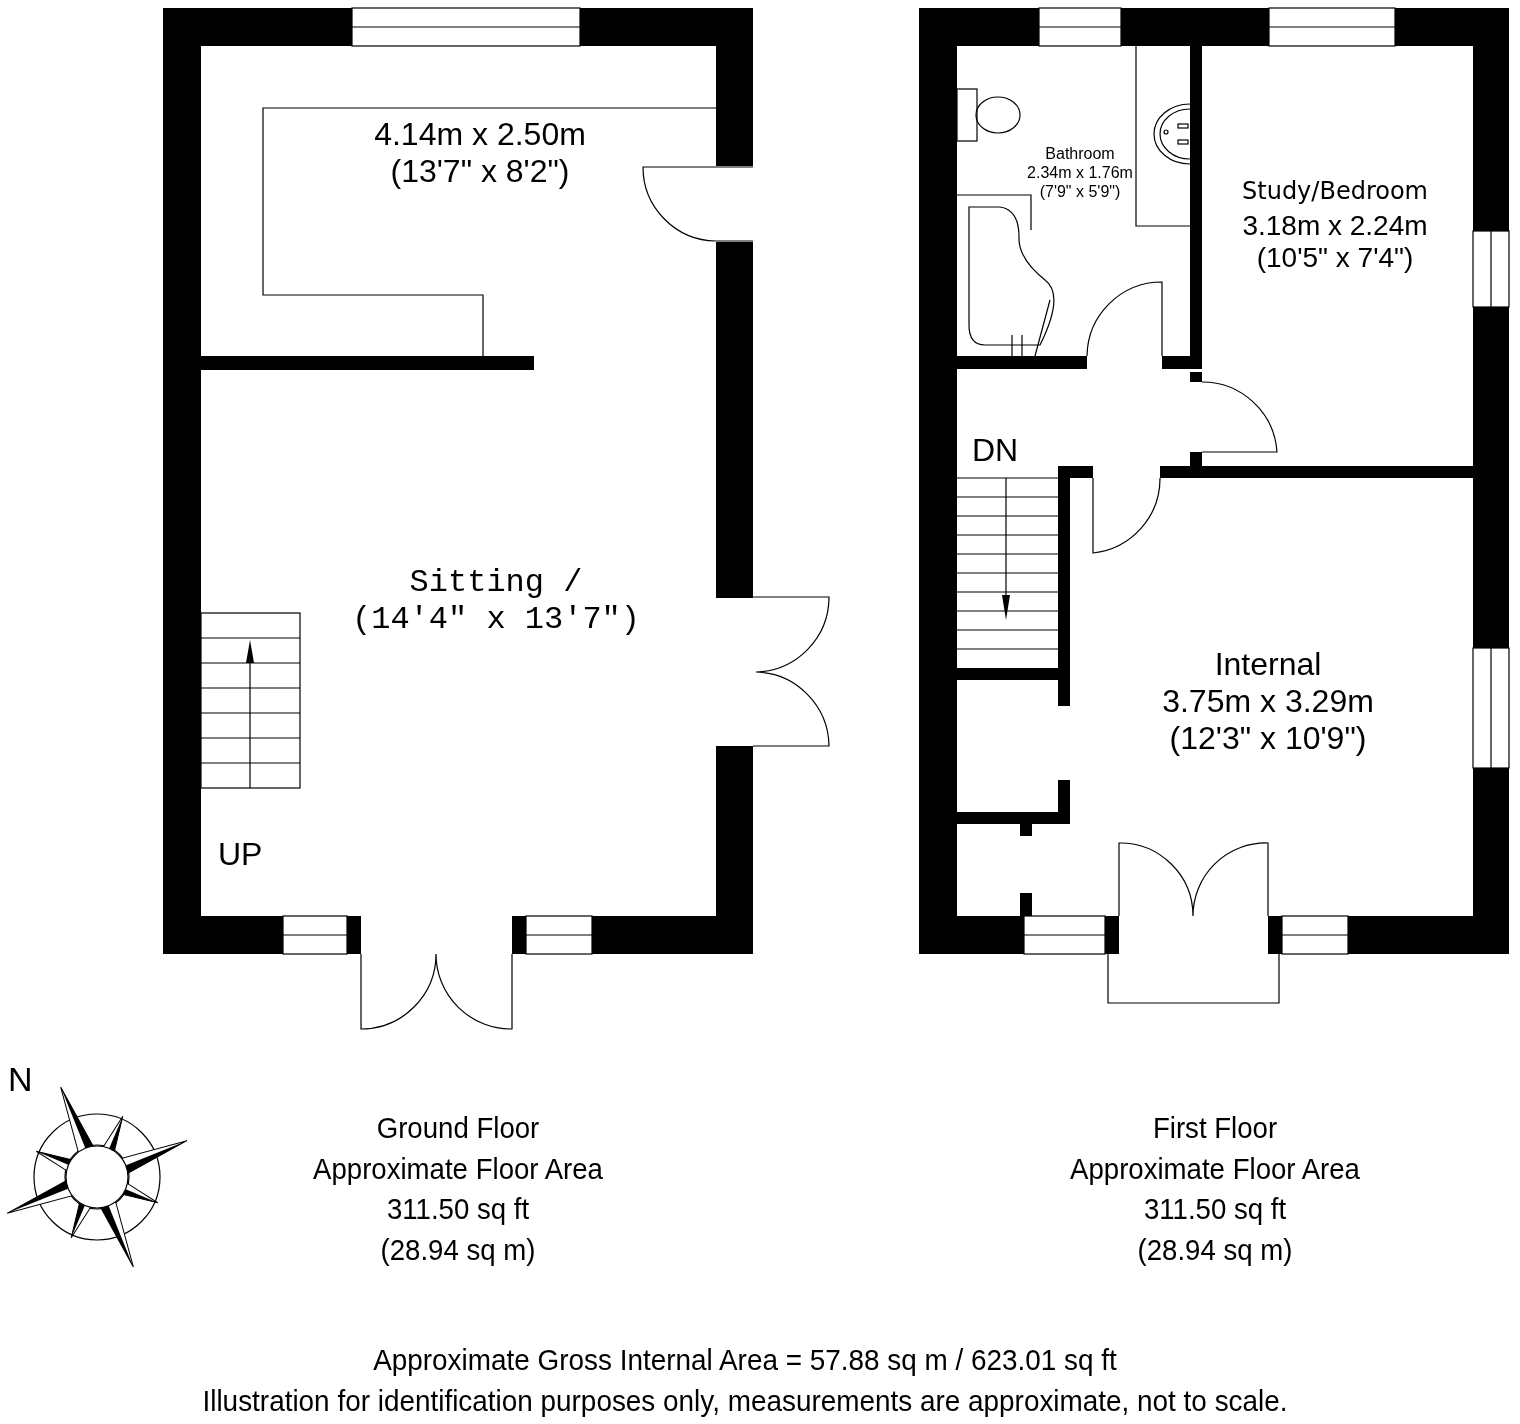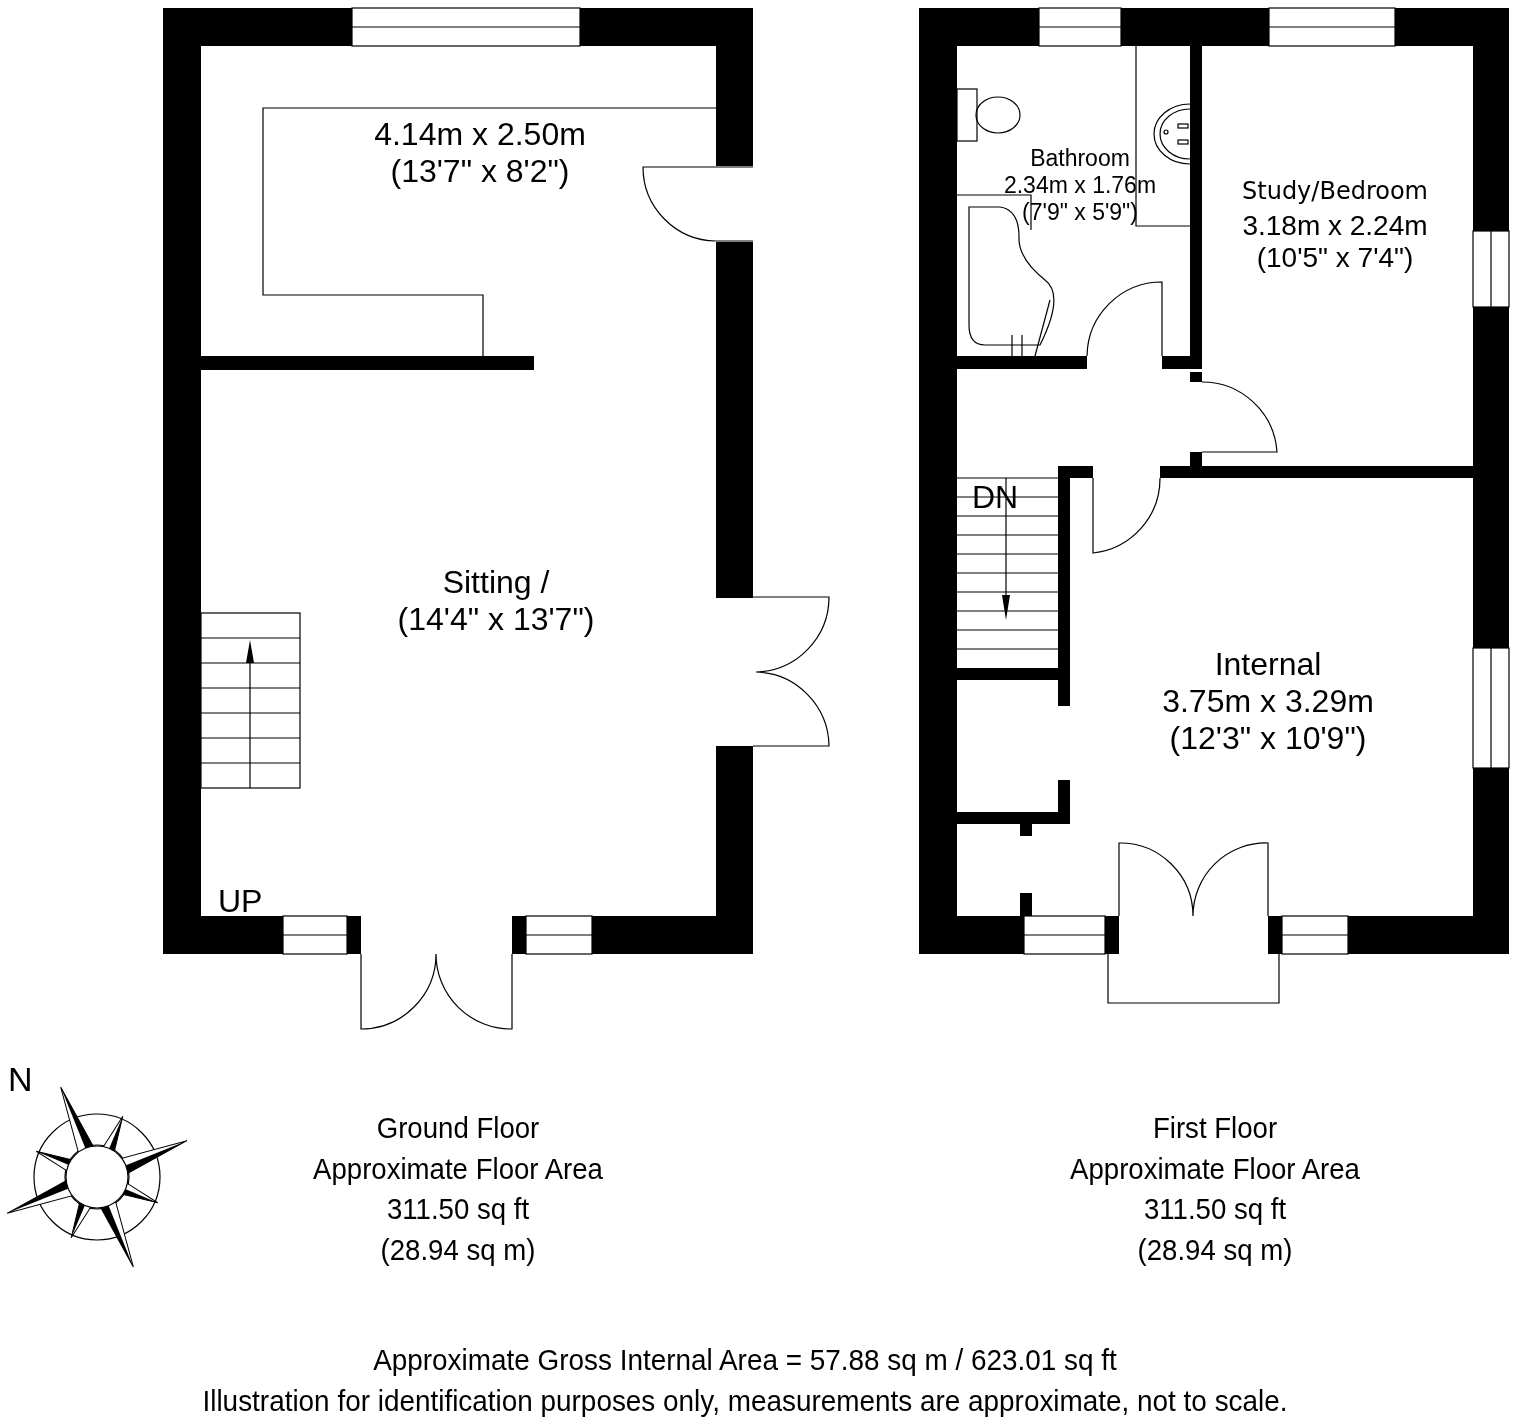--- a/index.html
+++ b/index.html
@@ -4,24 +4,24 @@
 <style>
   html, body { margin: 0; padding: 0; background: #ffffff; }
   body { width: 1520px; height: 1424px; position: relative; overflow: hidden;
          font-family: "Liberation Sans", sans-serif; color: #000; }
   svg.plan { position: absolute; left: 0; top: 0; }
   .wall { fill: #000; }
   .line { fill: none; stroke: #000; stroke-width: 1.2; }
   .win { fill: #fff; stroke: #000; stroke-width: 1.2; }
   .lbl { position: absolute; text-align: center; white-space: nowrap; line-height: 1.16; }
   .room { font-size: 32px; }
-  .room-sm { font-size: 23px; line-height: 1.18; }
+  .room-sm { font-size: 16px; line-height: 1.18; }
   .study { font-family: "DejaVu Sans", sans-serif; font-size: 24px; }
   .study-dim { font-size: 28px; }
-  .stair-txt { font-size: 32px; margin-top: 47px; }
+  .stair-txt { font-size: 32px; }
   .summary { font-size: 30px; line-height: 1.35; transform: scaleX(0.92); transform-origin: center top; }
   .foot { font-size: 30px; line-height: 1.35; transform: scaleX(0.93); transform-origin: center top; }
   .compass-n { font-size: 34px; }
 </style>
 </head>
 <body>
 
 <svg class="plan" width="1520" height="1424" viewBox="0 0 1520 1424">
 
   <g>
@@ -188,21 +188,21 @@
     </g>
     <circle fill="#fff" stroke="#000" stroke-width="1.2" cx="0" cy="0" r="31"></circle>
   </g>
 </svg>
 
 <div class="lbl room" style="left:330px; top:116px; width:300px;">
   <div>4.14m x 2.50m</div>
   <div>(13'7" x 8'2")</div>
 </div>
 
-<div class="lbl room" style="left:346px; top:564px; width:300px;">
+<div class="lbl room" style="left:346px; top:564px; width:300px;font-family:Liberation Mono, monospace;">
   <div>Sitting /</div>
   <div>(14'4" x 13'7")</div>
 </div>
 
 <div class="lbl stair-txt" style="left:218px; top:836px;">UP</div>
 
 <div class="lbl room-sm" style="left:1000px; top:145px; width:160px;">
   <div>Bathroom</div>
   <div>2.34m x 1.76m</div>
   <div>(7'9" x 5'9")</div>

